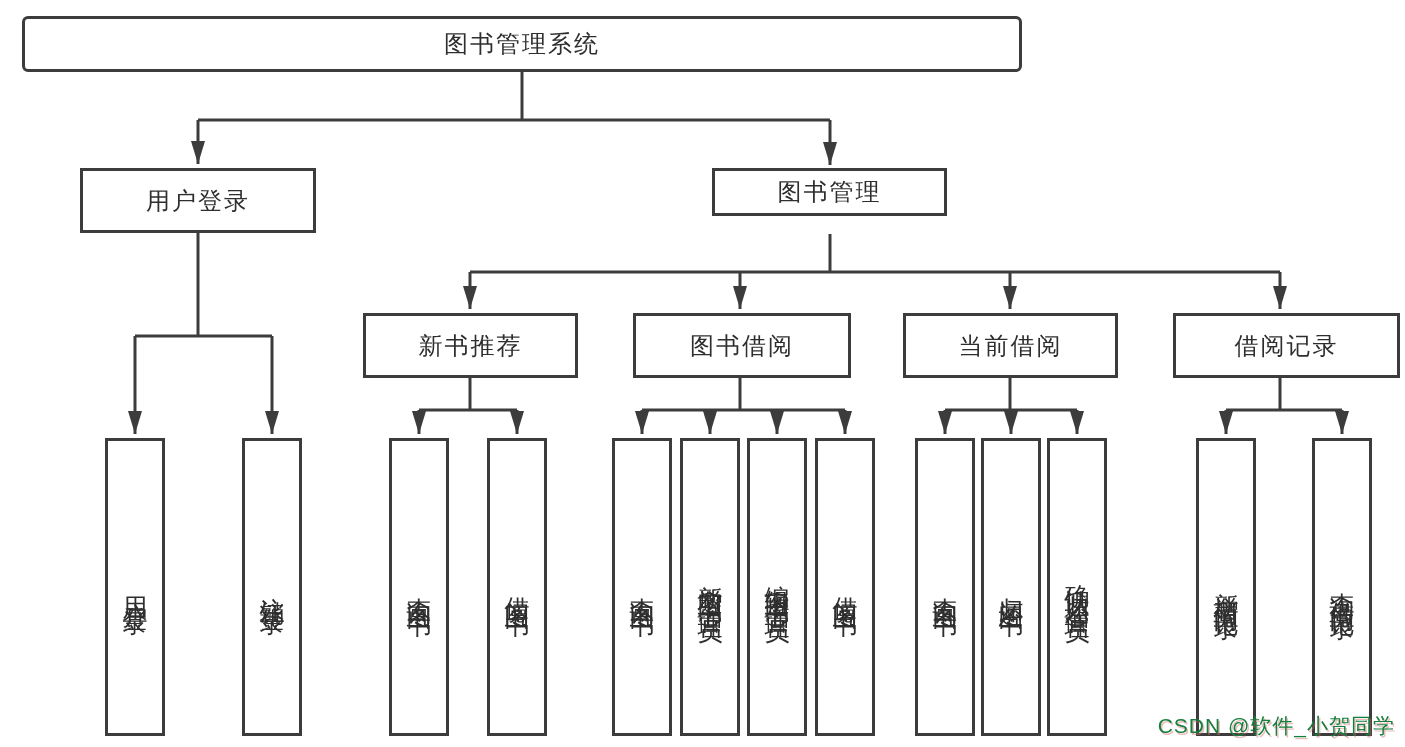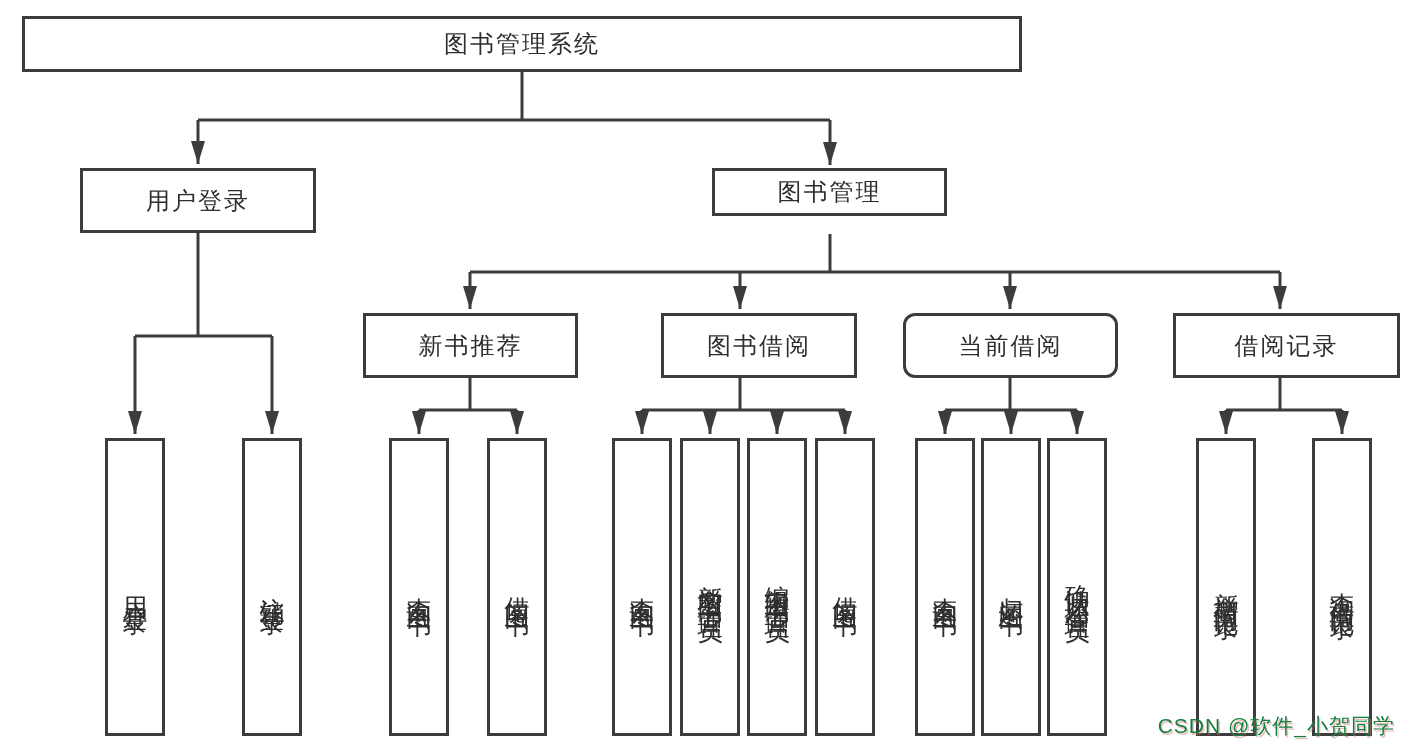--- a/index.html
+++ b/index.html
@@ -101,38 +101,38 @@
       <path d="M1011,410 V434" marker-end="url(#arrow)"></path>
       <path d="M1077,410 V434" marker-end="url(#arrow)"></path>
 
       <path d="M1280,378 V410"></path>
       <path d="M1226,410 H1342"></path>
       <path d="M1226,410 V434" marker-end="url(#arrow)"></path>
       <path d="M1342,410 V434" marker-end="url(#arrow)"></path>
     </g>
   </svg>
 
-  <div class="box" style="left:22px;top:16px;width:1000px;height:56px;">
+  <div class="box" style="left:22px;top:16px;width:1000px;height:56px;border-radius:6px;">
     <span class="hlabel">图书管理系统</span>
   </div>
 
   <div class="box" style="left:80px;top:168px;width:236px;height:65px;">
     <span class="hlabel">用户登录</span>
   </div>
   <div class="box" style="left:712px;top:168px;width:235px;height:48px;">
     <span class="hlabel">图书管理</span>
   </div>
 
   <div class="box" style="left:363px;top:313px;width:215px;height:65px;">
     <span class="hlabel">新书推荐</span>
   </div>
-  <div class="box" style="left:633px;top:313px;width:196px;height:65px;margin-left:28px;">
+  <div class="box" style="left:633px;top:313px;width:218px;height:65px;">
     <span class="hlabel">图书借阅</span>
   </div>
-  <div class="box" style="left:903px;top:313px;width:215px;height:65px;border-radius:12px;">
+  <div class="box" style="left:903px;top:313px;width:215px;height:65px;">
     <span class="hlabel">当前借阅</span>
   </div>
   <div class="box" style="left:1173px;top:313px;width:227px;height:65px;">
     <span class="hlabel">借阅记录</span>
   </div>
 
   <div class="box leaf" style="left:105px;">
     <span class="vlabel">用户登录</span>
   </div>
   <div class="box leaf" style="left:242px;">

